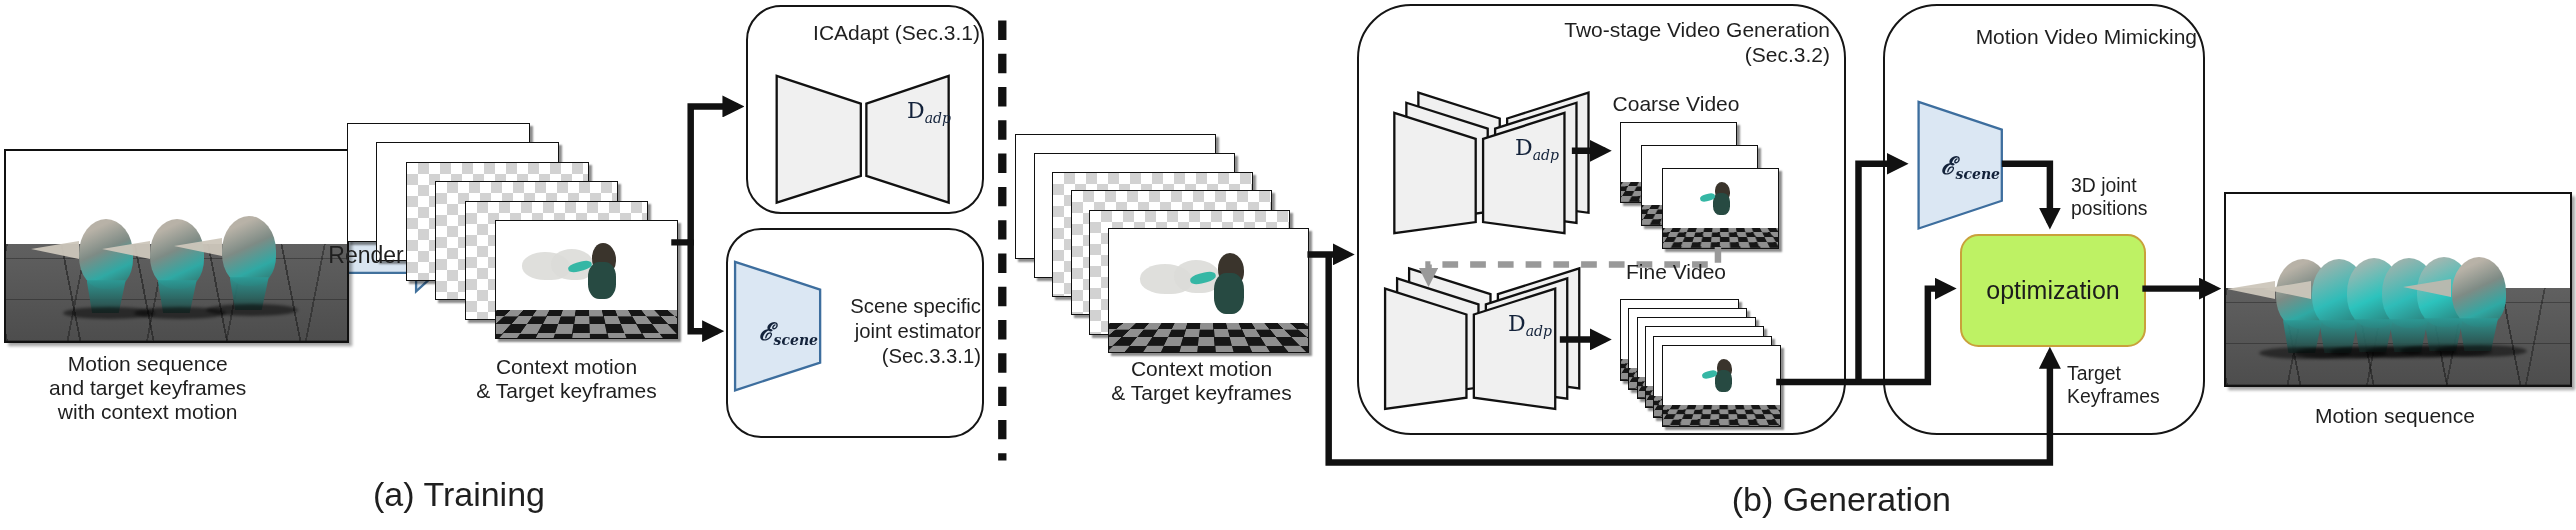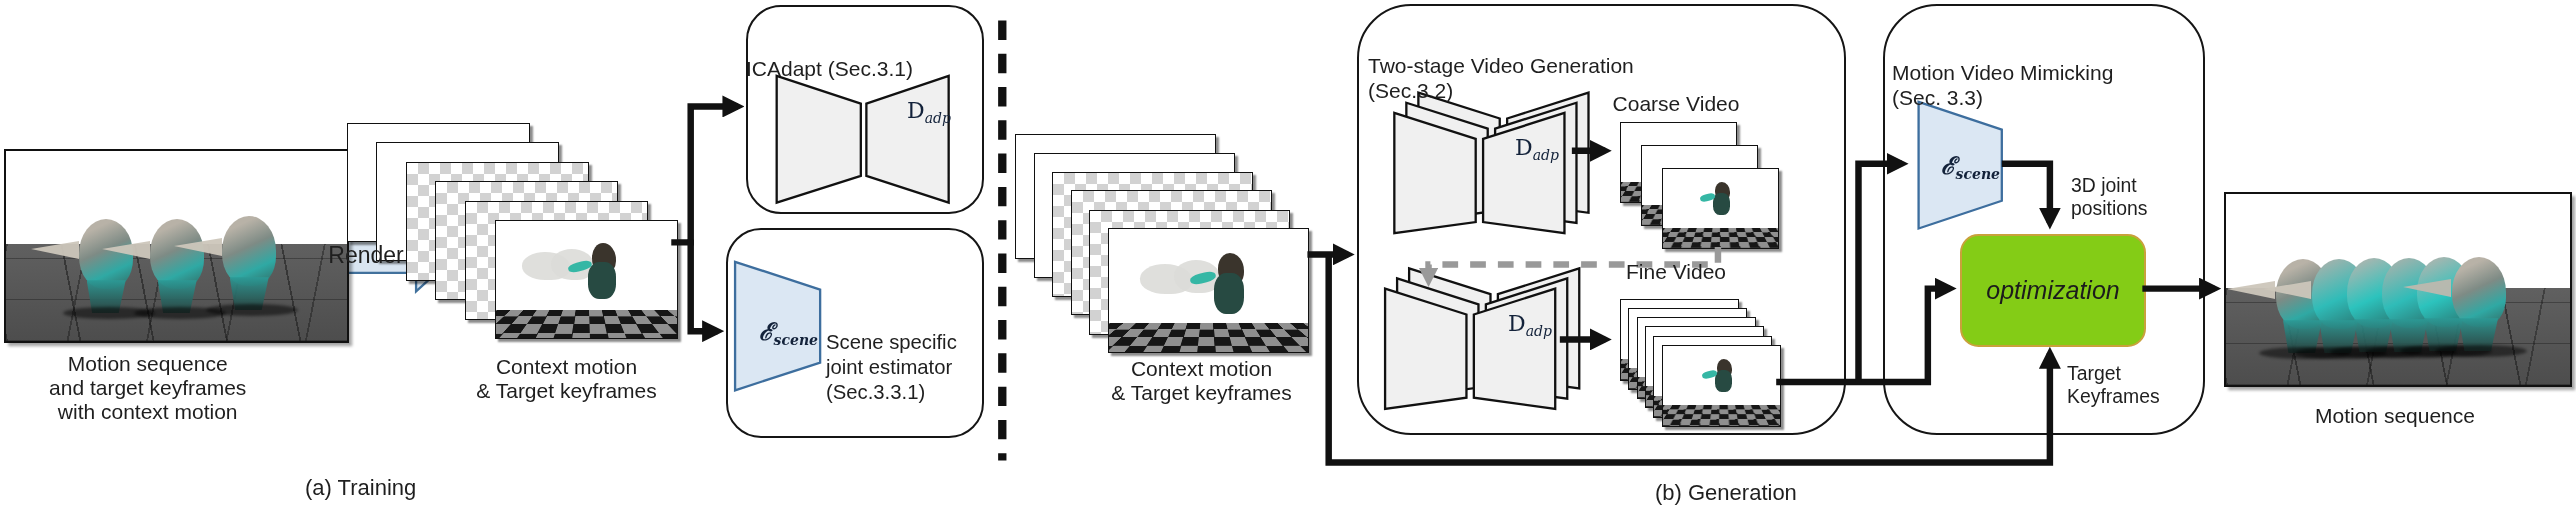--- a/index.html
+++ b/index.html
@@ -44,30 +44,30 @@
              background:linear-gradient(155deg,#b8b2a7 18%,#7e8b85 45%,#2fa9a4 72%,#33655e);
              border-radius:50% 50% 42% 46%;}
   .bc .legs{position:absolute;bottom:3.7px;left:13px;width:39px;height:33px;
             background:linear-gradient(#2c9a96,#28433f);
             clip-path:polygon(0 0,100% 0,82% 100%,14% 100%);opacity:.92;}
   .bc .shadow{position:absolute;bottom:-1.8px;left:-11px;width:92px;height:12px;
               background:rgba(0,0,0,.5);border-radius:50%;filter:blur(1.8px);}
 
   
   .cap{position:absolute;text-align:center;font-size:21px;line-height:24px;}
-  .boxtitle{position:absolute;text-align:left;font-size:21px;line-height:25px;margin-top:36px;}
-  .seclabel{position:absolute;text-align:left;font-size:22px;}
+  .boxtitle{position:absolute;text-align:right;font-size:21px;line-height:25px;}
+  .seclabel{position:absolute;text-align:right;font-size:34px;}
   .smalllabel{position:absolute;font-size:19.4px;line-height:23px;}
   .module-label{position:absolute;text-align:right;font-family:"DejaVu Serif",serif;
                 font-size:22px;color:#13223a;}
   .module-label .sub{font-size:14px;font-style:italic;vertical-align:-4.6px;}
   .module-label.script{font-style:italic;font-weight:bold;font-size:24px;}
   .opt-box{position:absolute;left:1960px;top:234px;width:182px;height:109px;border-radius:18.5px;
-           background:#84cc16;border:2.3px solid #c9a13b;display:flex;align-items:center;
-           justify-content:center;font-size:25px;color:#1c1c1c;font-style:italic;}
+           background:#bef264;border:2.3px solid #c9a13b;display:flex;align-items:center;
+           justify-content:center;font-size:25px;color:#1c1c1c;}
   .render-text{position:absolute;left:314px;top:242px;width:104px;text-align:center;font-size:23px;}
 </style>
 </head>
 <body>
 
 <div class="canvas">
 
   <div class="obox r38" style="left:746px;top:4.6px;width:234px;height:205px;"></div>
   <div class="obox r38" style="left:726px;top:228px;width:254px;height:206px;"></div>
   <div class="obox r58" style="left:1357px;top:3.7px;width:485px;height:427px;"></div>
@@ -327,21 +327,20 @@
   </div>
   <div class="module-label" style="left:1478px;top:311px;width:74px;">
     <span>D</span><span class="sub">adp</span>
   </div>
 
   <div class="cap" style="left:1609px;top:92px;width:134px;">Coarse Video</div>
   <div class="cap" style="left:1609px;top:260px;width:134px;">Fine Video</div>
 
   <div class="boxtitle" style="left:1892px;top:24px;width:305px;">
     <div>Motion Video Mimicking</div>
-    <div>(Sec. 3.3)</div>
   </div>
 
   <div class="module-label script" style="left:1920px;top:148px;width:80px;">
     <span>ℰ</span><span class="sub">scene</span>
   </div>
 
   <div class="smalllabel" style="left:2071px;top:174px;">
     <div>3D joint</div>
     <div>positions</div>
   </div>

